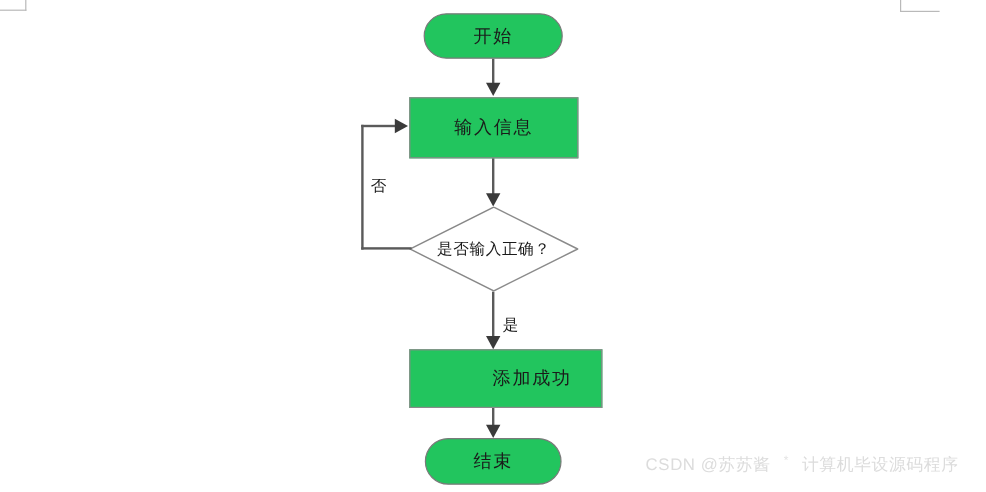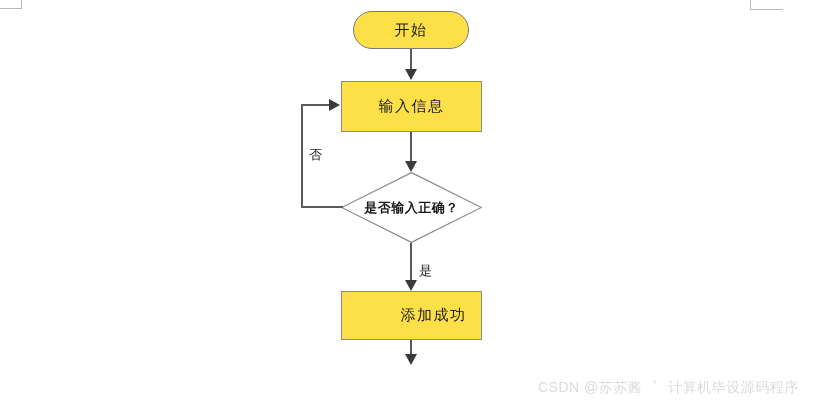--- a/index.html
+++ b/index.html
@@ -47,21 +47,21 @@
   #mark-tr .h { left: 0px; width: 33px; }
   #mark-tr .v { left: 0px; top: -9px; height: 10px; }
 
   
   .node {
     position: absolute;
     box-sizing: border-box;
     display: flex;
     align-items: center;
     justify-content: center;
-    background: #fde047;
+    background: #22c55e;
     color: #1a1a1a;
     font-size: 15px;
     letter-spacing: 1.5px;
     white-space: nowrap;
     user-select: none;
   }
   .node.terminator {
     border: 1px solid #7a7a7a;
     border-radius: 21px;
   }
@@ -87,21 +87,20 @@
     width: 100%;
     height: 100%;
     display: flex;
     align-items: center;
     justify-content: center;
     font-size: 13px;
     letter-spacing: 0.5px;
     color: #1a1a1a;
     white-space: nowrap;
     user-select: none;
-    font-weight: bold;
   }
 
   
   .conn {
     position: absolute;
     background: #5a5a5a;
   }
   .conn.v { width: 2px; }
   .conn.h { height: 2px; }
 
@@ -187,25 +186,28 @@
   <div class="conn h" style="left:301px; top:206px; width:42px;"></div>
   <div class="conn v" style="left:301px; top:104px; height:104px;"></div>
   <div class="conn h" style="left:301px; top:104px; width:29px;"></div>
   <div class="arrowhead right" style="left:329px; top:99px;"></div>
   <div class="edge-label" style="left:309px; top:146px;">否</div>
 
   <div class="conn v" style="left:410px; top:243px; height:40px;"></div>
   <div class="arrowhead down" style="left:405px; top:280px;"></div>
   <div class="edge-label" style="left:419px; top:262px;">是</div>
 
-  <div class="node process" style="left:341px; top:291px; width:141px; height:49px;padding-left:44px;">
+  <div class="node process" style="left:341px; top:291px; width:161px; height:49px;padding-left:44px;">
     <span>添加成功</span>
   </div>
 
   <div class="conn v" style="left:410px; top:340px; height:17px;"></div>
   <div class="arrowhead down" style="left:405px; top:354px;"></div>
 
+  <div class="node terminator" style="left:354px; top:365px; width:114px; height:39px;">
+    <span>结束</span>
+  </div>
 
   <div id="watermark">
     <span>CSDN @苏苏酱</span><span class="wm-sep">*</span><span>计算机毕设源码程序</span>
   </div>
 
 </div>
 
 </body></html>

